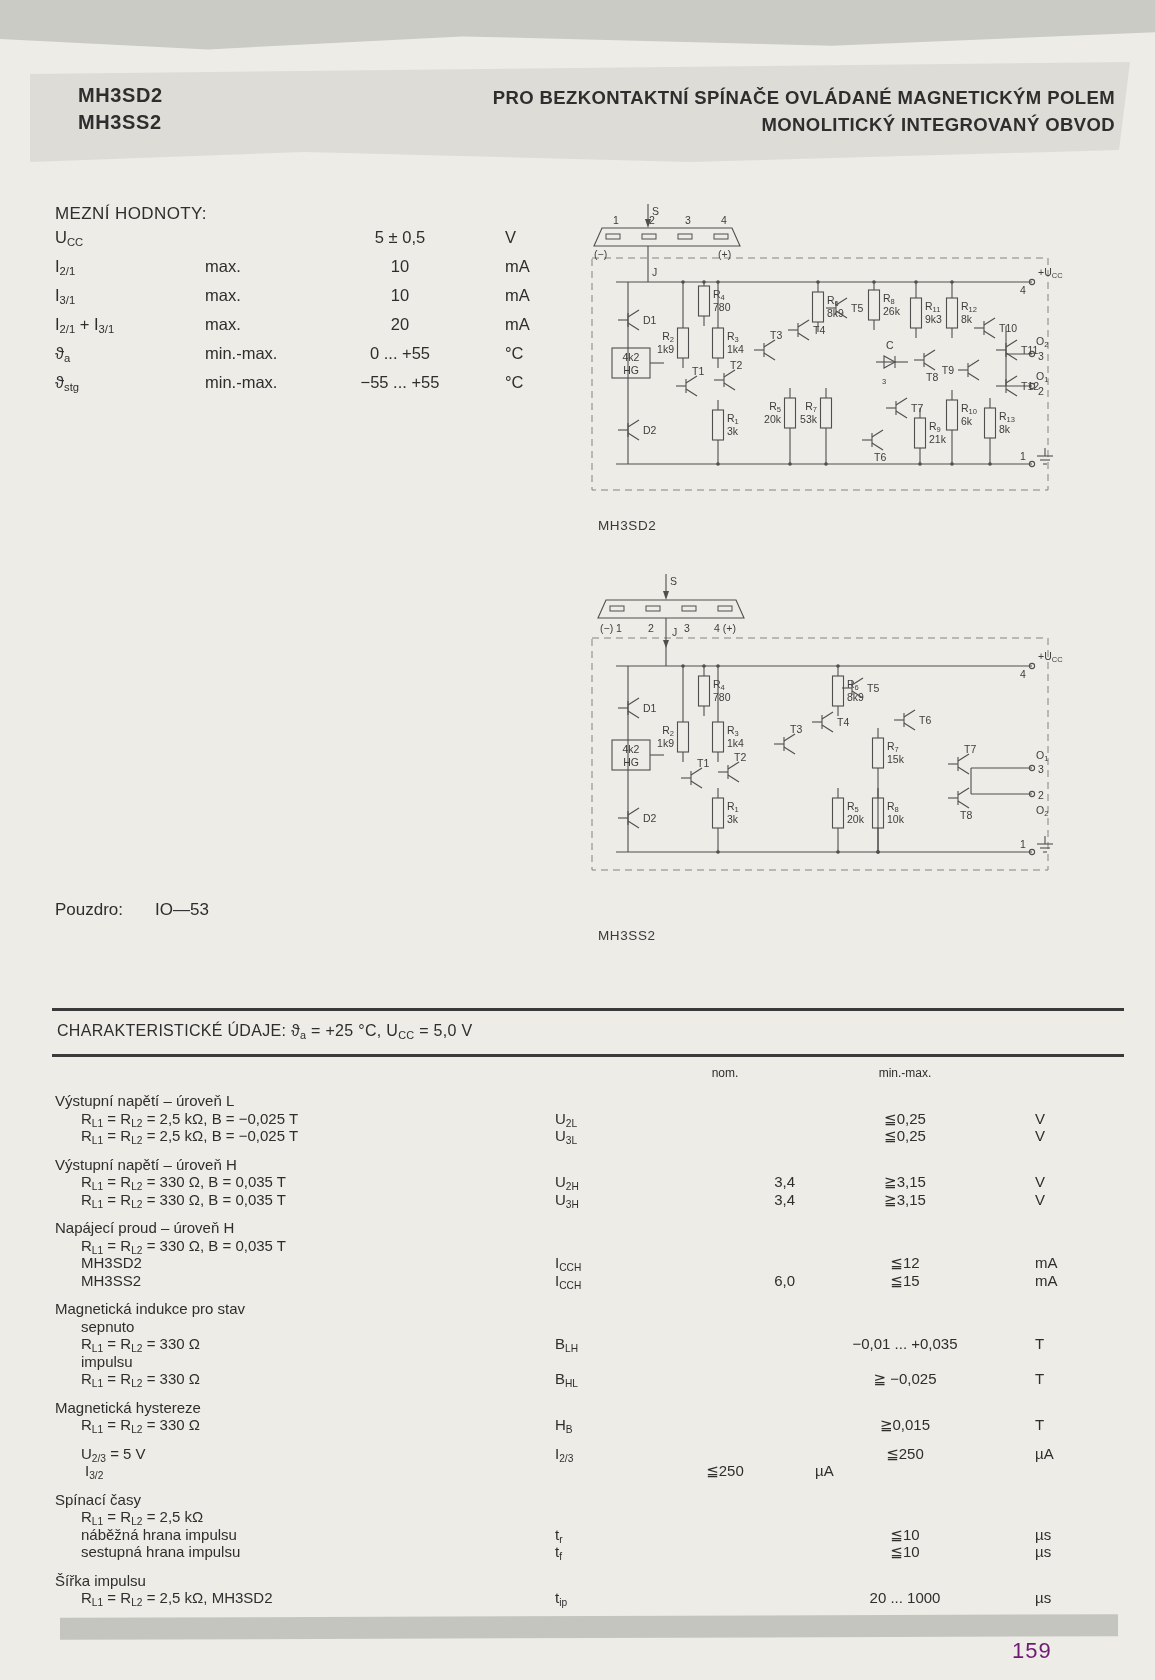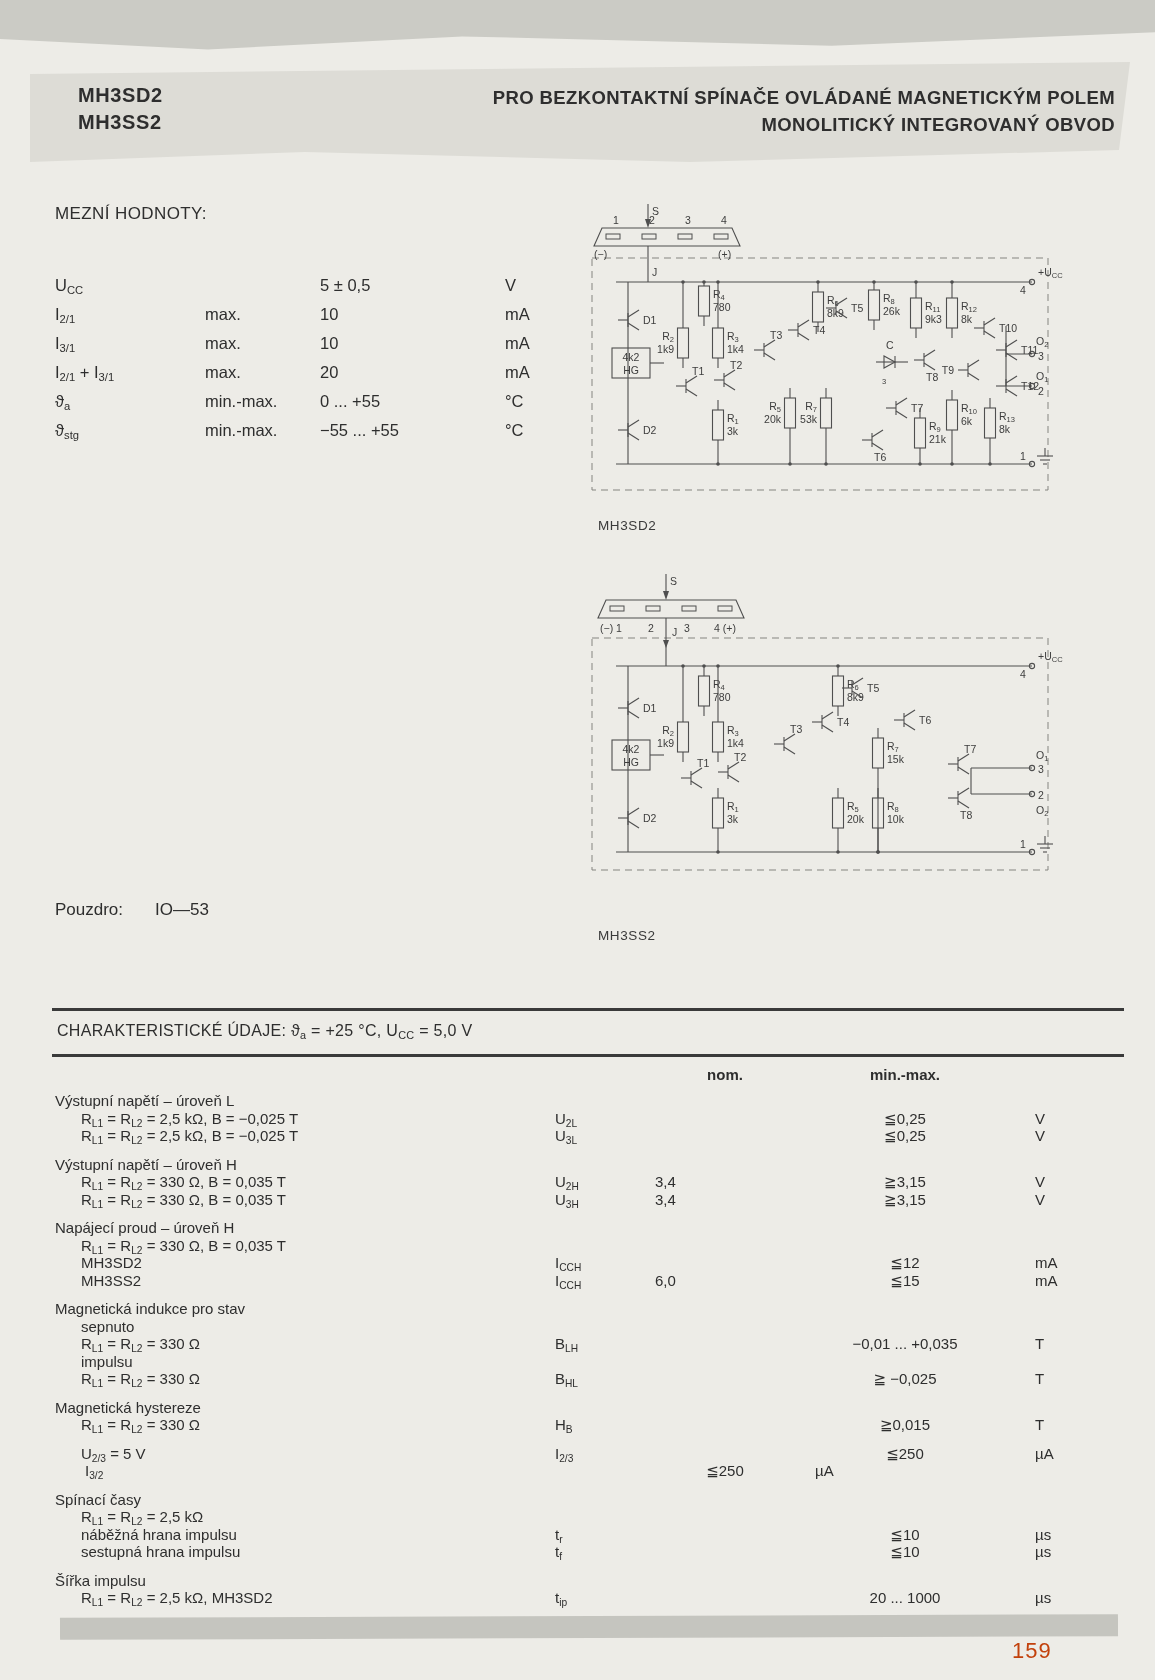--- a/index.html
+++ b/index.html
@@ -14,50 +14,50 @@
             clip-path:polygon(0 12%,100% 0,99% 88%,60% 100%,25% 90%,0 100%);}
   .scan-bottom{top:1616px;left:60px;width:1058px;height:22px;background:#c5c5bf;transform:rotate(-0.2deg);}
   
   .hdr-parts{left:78px;top:82px;font-size:20px;font-weight:bold;line-height:27px;letter-spacing:.6px;}
   .hdr-title{right:40px;top:84px;text-align:right;font-size:18.5px;font-weight:bold;line-height:27px;letter-spacing:.4px;}
   
   .limits-head{left:55px;top:204px;font-size:17px;letter-spacing:.4px;}
   .limits-rows{left:55px;top:228px;width:510px;}
   .l-row{display:grid;grid-template-columns:150px 115px 160px 85px;height:29px;font-size:16.5px;align-items:baseline;}
   .l-cond{}
-  .l-val{text-align:left;margin-top:48px;}
+  .l-val{text-align:center;}
   .l-unit{padding-left:25px;}
   
   .fig{overflow:visible;}
   .sch-cap{font-size:13.5px;letter-spacing:.6px;color:#3a3a3a;}
   .slabel{font-size:10.5px;fill:#3d3d3d;}
   .wire{stroke:#4f4f4f;stroke-width:1.1;fill:none;}
   .slot{fill:none;stroke:#4f4f4f;stroke-width:1;}
   .dash{fill:none;stroke:#858580;stroke-width:1;stroke-dasharray:7 5;}
   .ink{fill:#4f4f4f;}
   
   .pouzdro{left:55px;top:900px;font-size:17px;}
   .pouzdro .val{margin-left:32px;}
   
   .rule{left:52px;width:1072px;height:2.5px;background:#3a3a3a;}
   .char-title{left:57px;top:1022px;font-size:16px;letter-spacing:.3px;}
   .char-colheads{left:55px;top:1066px;width:1060px;display:grid;grid-template-columns:470px 130px 140px 220px 100px;
-                 font-size:15px;font-weight:bold;}
+                 font-size:12px;font-weight:normal;}
   .char-colheads .nom{grid-column:3;text-align:center;}
   .char-colheads .mm{grid-column:4;text-align:center;}
   .char-groups{left:55px;top:1092px;width:1060px;}
   .c-group{margin-bottom:11px;}
   .c-head{font-size:15px;line-height:17.5px;}
   .c-line{display:grid;grid-template-columns:470px 130px 140px 220px 100px;font-size:15px;line-height:17.5px;}
   .c-cond{padding-left:26px;}
   .c-sym{padding-left:30px;}
-  .c-nom{text-align:left;}
+  .c-nom{text-align:right;}
   .c-mm{text-align:center;}
   .c-unit{padding-left:20px;}
-  .page-num{left:1012px;top:1638px;font-size:22px;letter-spacing:1px;color:#c2410c;}
+  .page-num{left:1012px;top:1638px;font-size:22px;letter-spacing:1px;color:#701a75;}
 </style>
 </head>
 <body>
 
 <div class="page">
 
   <div class="abs scan-top"></div>
   <div class="abs scan-head-band"></div>
   <div class="abs scan-bottom"></div>
 

